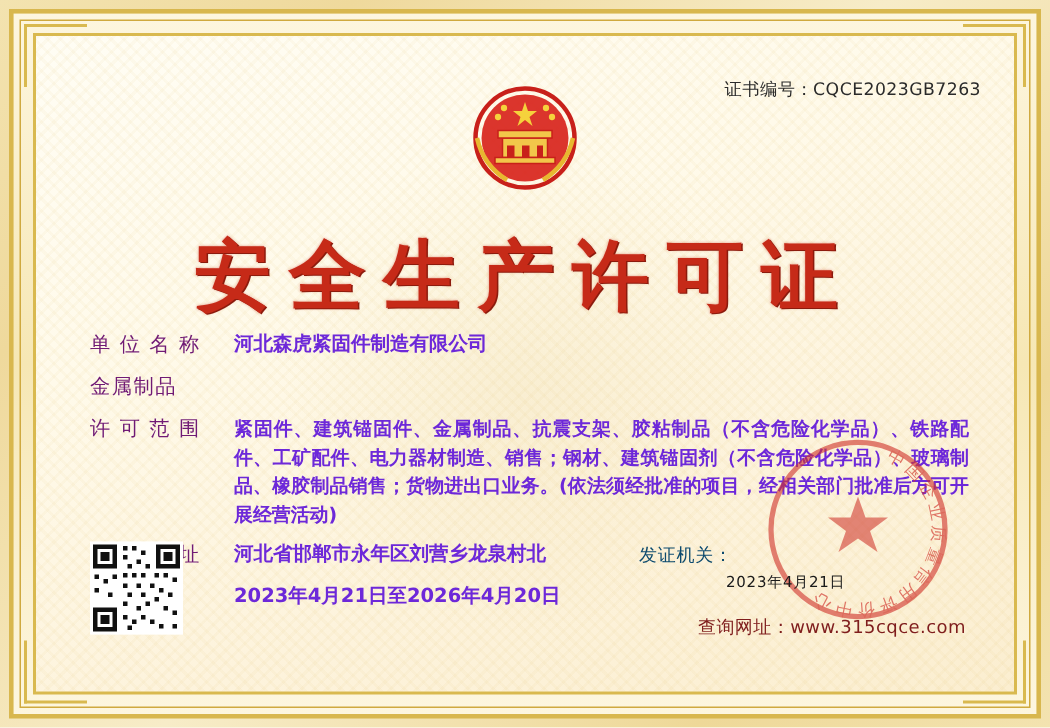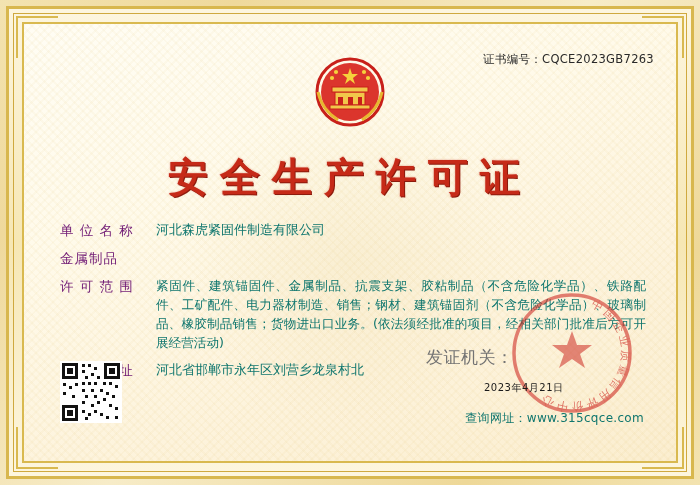--- a/index.html
+++ b/index.html
@@ -83,21 +83,21 @@
   }
   .emblem svg { display: block; }
 
   .title {
     position: absolute;
     top: 126px;
     left: 0;
     right: 0;
     text-align: center;
     font-family: "DejaVu Sans", "Liberation Sans", sans-serif;
-    font-size: 40px;
+    font-size: 51px;
     font-weight: bold;
     letter-spacing: 12px;
     color: #c62a18;
     text-shadow: 1px 1px 0 #8c1b0d, 0 0 2px rgba(198,42,24,0.5);
     white-space: nowrap;
   }
 
   .fields {
     position: absolute;
     top: 196px;
@@ -115,23 +115,24 @@
     font-size: 13.5px;
     color: #701a75;
     letter-spacing: 1px;
     text-align: justify;
     line-height: 20px;
     white-space: nowrap;
   }
   .field-value {
     flex: 1;
     font-size: 13px;
-    color: #0f766e;
+    color: #6d28d9;
     line-height: 20px;
     text-align: justify;
+    font-weight: bold;
   }
   .field-value.scope {
     line-height: 19px;
     font-size: 12.6px;
   }
 
   
   .qr {
     position: absolute;
     left: 36px;
@@ -143,38 +144,38 @@
   .qr svg { display: block; }
 
   .issuer-block {
     position: absolute;
     right: 32px;
     bottom: 66px;
     text-align: left;
     width: 230px;
   }
   .issuer-line {
-    font-size: 17px;
-    color: #737373;
+    font-size: 12px;
+    color: #0c4a6e;
     letter-spacing: 0.5px;
-    margin-bottom: 12px;
+    margin-bottom: 2px;
     padding-left: 12px;
   }
   .issue-date {
     font-size: 10px;
     color: #1a1a1a;
     letter-spacing: 0.5px;
     padding-left: 70px;
   }
   .website {
     position: absolute;
     right: 32px;
     bottom: 34px;
     font-size: 12px;
-    color: #0f766e;
+    color: #7f1d1d;
     letter-spacing: 0.3px;
   }
   
   .seal {
     position: absolute;
     right: 38px;
     bottom: 42px;
     width: 132px;
     height: 132px;
     opacity: 0.72;
@@ -247,20 +248,24 @@
       <div class="field-row">
         <div class="field-label">金属制品</div>
       </div>
       <div class="field-row">
         <div class="field-label">许 可 范 围</div>
         <div class="field-value scope">紧固件、建筑锚固件、金属制品、抗震支架、胶粘制品（不含危险化学品）、铁路配件、工矿配件、电力器材制造、销售；钢材、建筑锚固剂（不含危险化学品）、玻璃制品、橡胶制品销售；货物进出口业务。(依法须经批准的项目，经相关部门批准后方可开展经营活动)</div>
       </div>
       <div class="field-row">
         <div class="field-label">单 位 地 址</div>
         <div class="field-value">河北省邯郸市永年区刘营乡龙泉村北</div>
+      </div>
+      <div class="field-row">
+        <div class="field-label">有 效 期</div>
+        <div class="field-value">2023年4月21日至2026年4月20日</div>
       </div>
     </div>
 
     <div class="qr">
       <svg width="62" height="62" viewBox="0 0 62 62">
         <rect width="62" height="62" fill="#ffffff"></rect>
         <g fill="#111">
           <rect x="2" y="2" width="16" height="16"></rect>
             <rect x="5" y="5" width="10" height="10" fill="#fff"></rect>
             <rect x="7" y="7" width="6" height="6"></rect>

